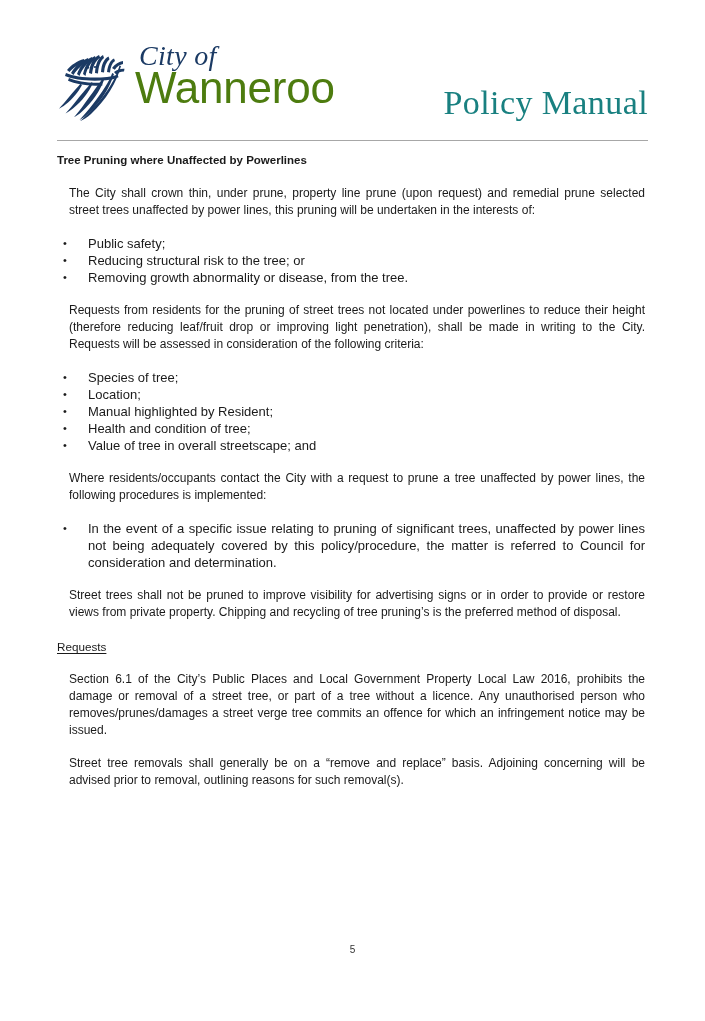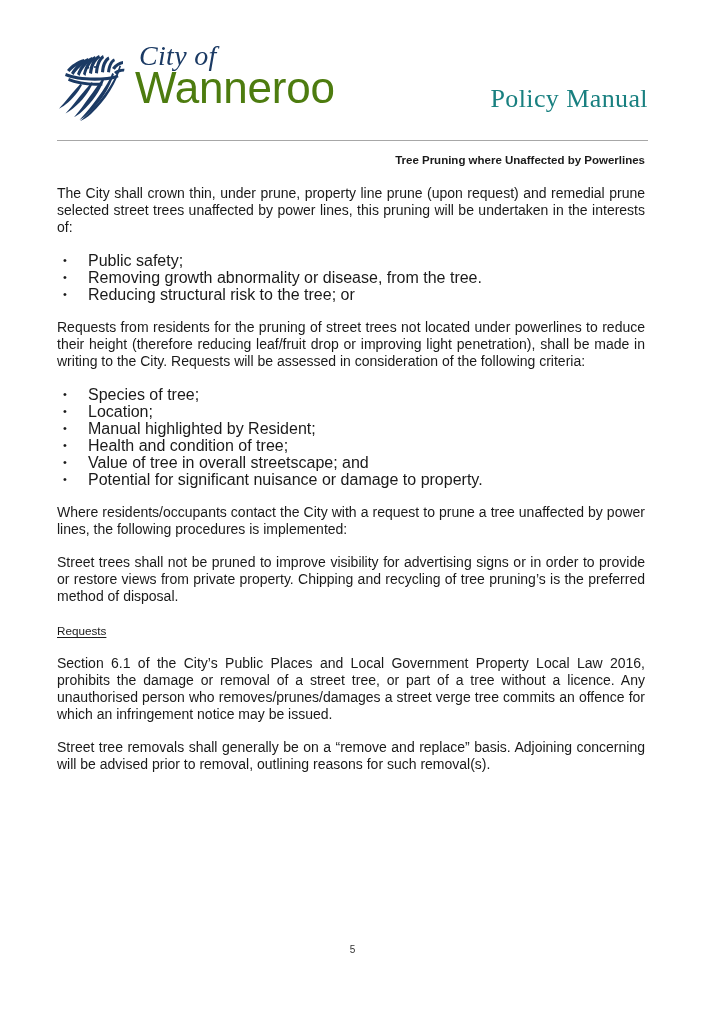--- a/index.html
+++ b/index.html
@@ -57,21 +57,21 @@
     color: #4d7c0f;
     display: block;
     margin-top: -4px;
     letter-spacing: -0.2px;
   }
   .doc-title {
     position: absolute;
     right: 0;
     top: 44px;
     font-family: "Liberation Serif", serif;
-    font-size: 26px;
+    font-size: 34px;
     color: #198080;
     letter-spacing: 0.4px;
     white-space: nowrap;
   }
   .header-rule {
     position: absolute;
     left: 57px;
     top: 140px;
     width: 591px;
     height: 0;
@@ -83,36 +83,35 @@
     position: absolute;
     left: 57px;
     top: 152px;
     width: 588px;
   }
   .h-sub {
     font-size: 11.5px;
     font-weight: bold;
     line-height: 17px;
     margin: 0 0 16px 0;
-    text-align: right;
   }
   p.body {
-    font-size: 14px;
+    font-size: 12px;
     line-height: 17px;
     text-align: justify;
-    margin: 0 0 16px 0;
+    margin: 0 0 16px 12px;
   }
   ul.bullets {
     list-style: none;
     margin: 0 0 16px 0;
     padding: 0;
   }
   ul.bullets > li {
     position: relative;
-    font-size: 16px;
+    font-size: 13px;
     line-height: 17px;
     padding-left: 31px;
     margin: 0;
   }
   ul.bullets > li::before {
     content: "\2022";
     position: absolute;
     left: 6px;
     top: 0;
     font-size: 11px;
@@ -192,38 +191,38 @@
   <div class="header-rule"></div>
 
   <div class="content">
 
     <h2 class="h-sub">Tree Pruning where Unaffected by Powerlines</h2>
 
     <p class="body">The City shall crown thin, under prune, property line prune (upon request) and remedial prune selected street trees unaffected by power lines, this pruning will be undertaken in the interests of:</p>
 
     <ul class="bullets">
       <li>Public safety;</li>
+      <li>Reducing structural risk to the tree; or</li>
       <li>Removing growth abnormality or disease, from the tree.</li>
-      <li>Reducing structural risk to the tree; or</li>
     </ul>
 
     <p class="body">Requests from residents for the pruning of street trees not located under powerlines to reduce their height (therefore reducing leaf/fruit drop or improving light penetration), shall be made in writing to the City. Requests will be assessed in consideration of the following criteria:</p>
 
     <ul class="bullets">
       <li>Species of tree;</li>
       <li>Location;</li>
       <li>Manual highlighted by Resident;</li>
       <li>Health and condition of tree;</li>
       <li>Value of tree in overall streetscape; and</li>
-      <li>Potential for significant nuisance or damage to property.</li>
     </ul>
 
     <p class="body">Where residents/occupants contact the City with a request to prune a tree unaffected by power lines, the following procedures is implemented:</p>
 
     <ul class="bullets justified">
+      <li>In the event of a specific issue relating to pruning of significant trees, unaffected by power lines not being adequately covered by this policy/procedure, the matter is referred to Council for consideration and determination.</li>
     </ul>
 
     <p class="body">Street trees shall not be pruned to improve visibility for advertising signs or in order to provide or restore views from private property. Chipping and recycling of tree pruning’s is the preferred method of disposal.</p>
 
 
     <div>
       <span class="label-underline">Requests</span>
     </div>
 
     <p class="body">Section 6.1 of the City’s Public Places and Local Government Property Local Law 2016, prohibits the damage or removal of a street tree, or part of a tree without a licence. Any unauthorised person who removes/prunes/damages a street verge tree commits an offence for which an infringement notice may be issued.</p>

